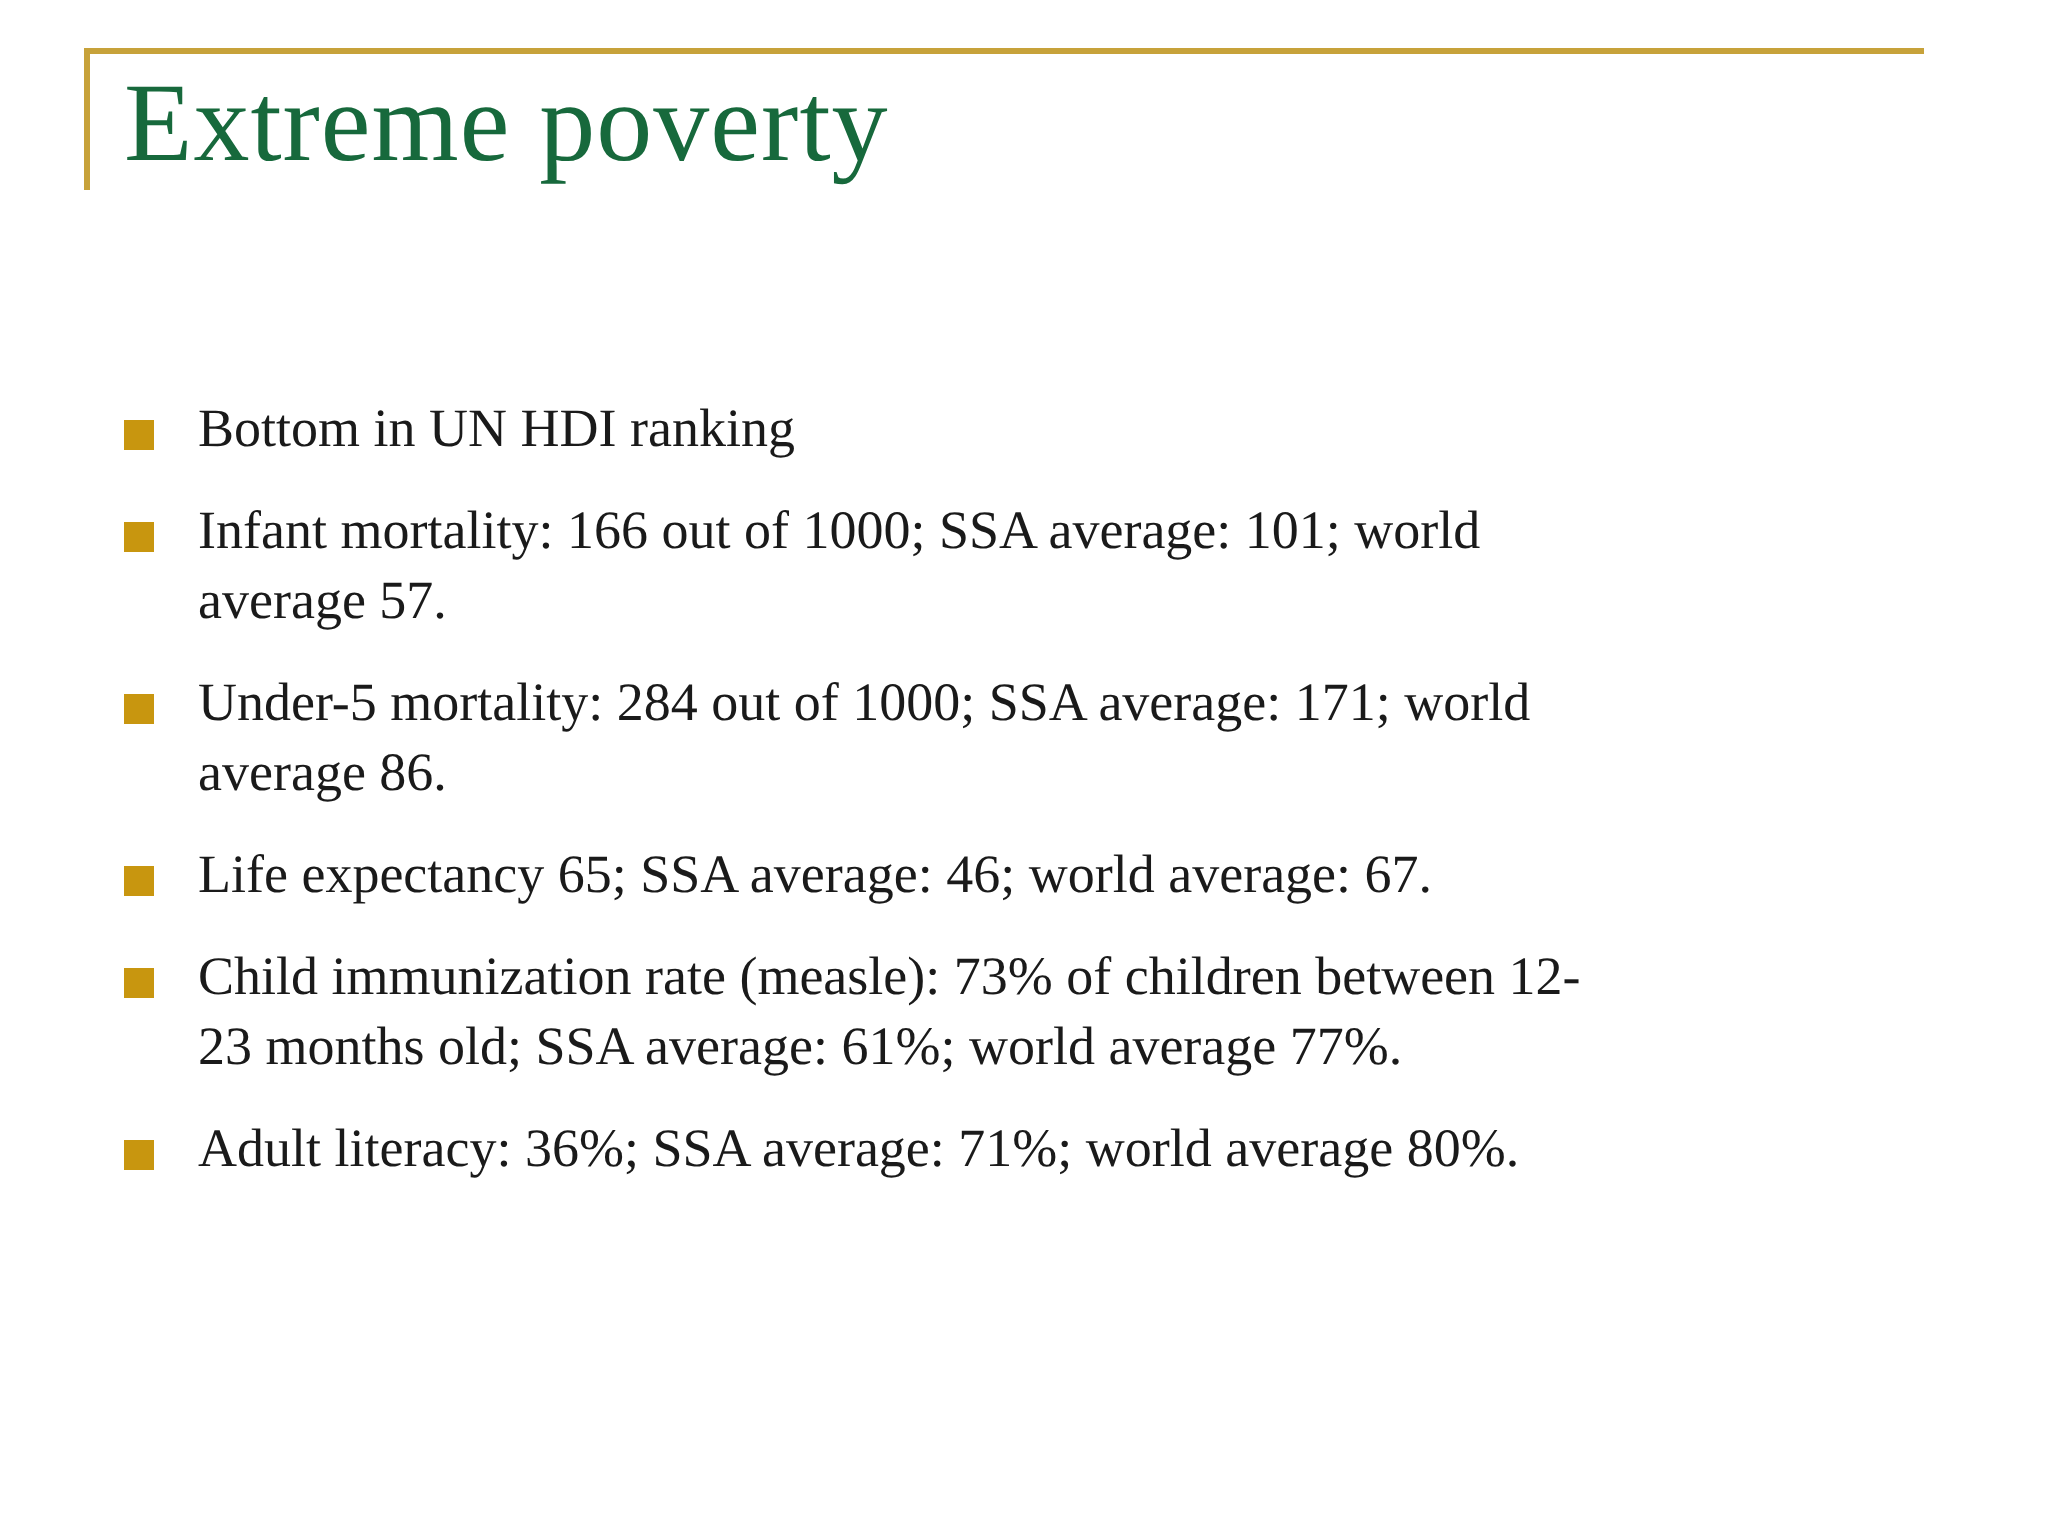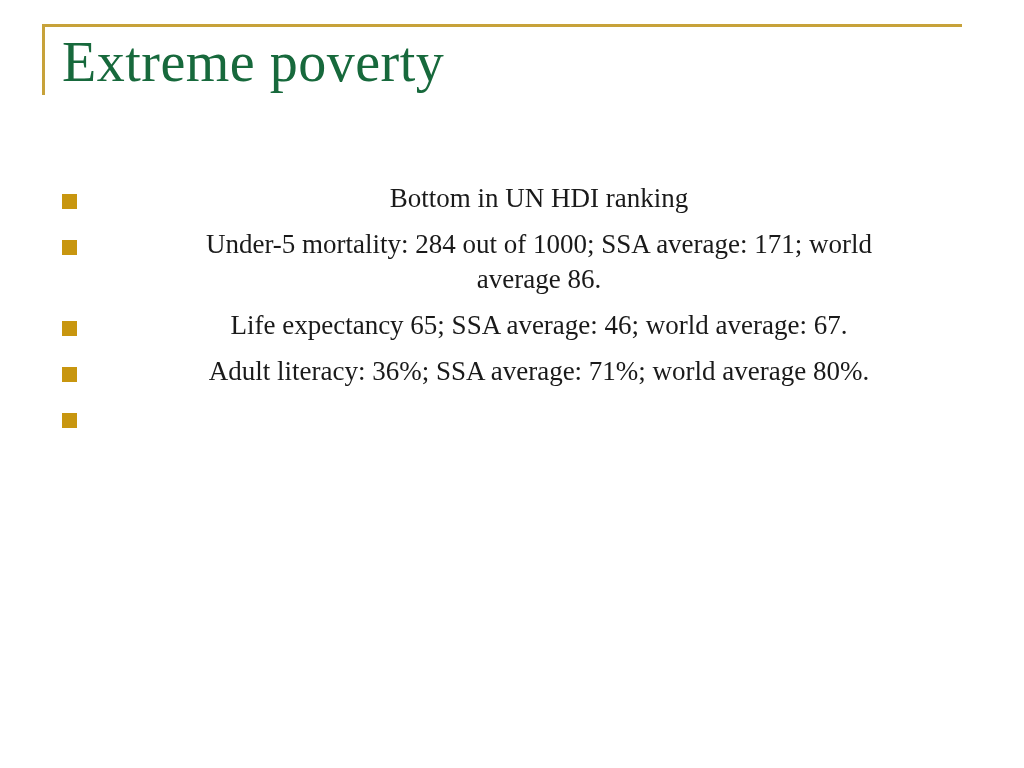--- a/index.html
+++ b/index.html
@@ -48,26 +48,25 @@
     left: 62px;
     top: 181px;
     width: 917px;
     margin: 0;
     padding: 0;
     list-style: none;
   }
   .bullet-list li {
     position: relative;
     padding-left: 37px;
-    margin: 0 0 11px 0;
+    margin: 16px 0 11px 0;
     font-size: 27px;
     line-height: 35px;
     color: var(--text, #1a1a1a);
     white-space: pre-line;
-    text-align: center;
   }
   .bullet-square {
     position: absolute;
     left: 0;
     top: 13px;
     width: 15px;
     height: 15px;
     background: var(--bullet, #C8960F);
   }
   .bottom-rule {
@@ -92,24 +91,27 @@
 
 <div class="slide">
 
   <div class="top-rule"></div>
   <div class="title-tick"></div>
 
   <h1 class="slide-title">Extreme poverty</h1>
 
   <ul class="bullet-list">
       <li><span class="bullet-square"></span><span>Bottom in UN HDI ranking</span></li>
+      <li><span class="bullet-square"></span><span>Infant mortality: 166 out of 1000; SSA average: 101; world
+average 57.</span></li>
       <li><span class="bullet-square"></span><span>Under-5 mortality: 284 out of 1000; SSA average: 171; world
 average 86.</span></li>
       <li><span class="bullet-square"></span><span>Life expectancy 65; SSA average: 46; world average: 67.</span></li>
-      <li><span class="bullet-square"></span></li>
+      <li><span class="bullet-square"></span><span>Child immunization rate (measle): 73% of children between 12-
+23 months old; SSA average: 61%; world average 77%.</span></li>
       <li><span class="bullet-square"></span><span>Adult literacy: 36%; SSA average: 71%; world average 80%.</span></li>
       <li><span class="bullet-square"></span></li>
     </ul>
 
   <div class="bottom-rule"></div>
 
   <div class="page-number">7</div>
 
 </div>
 

